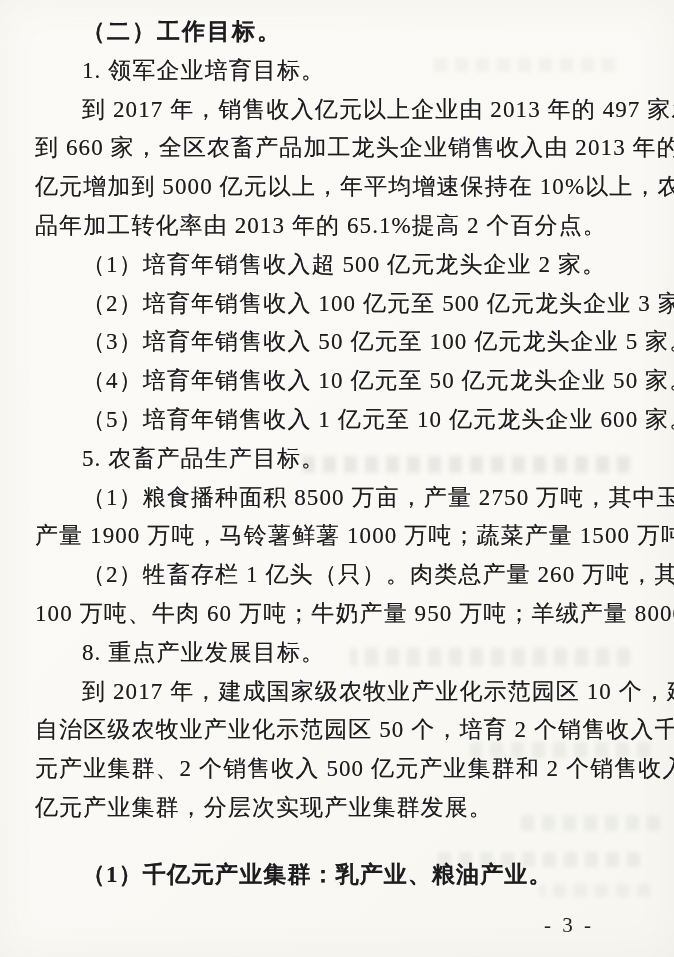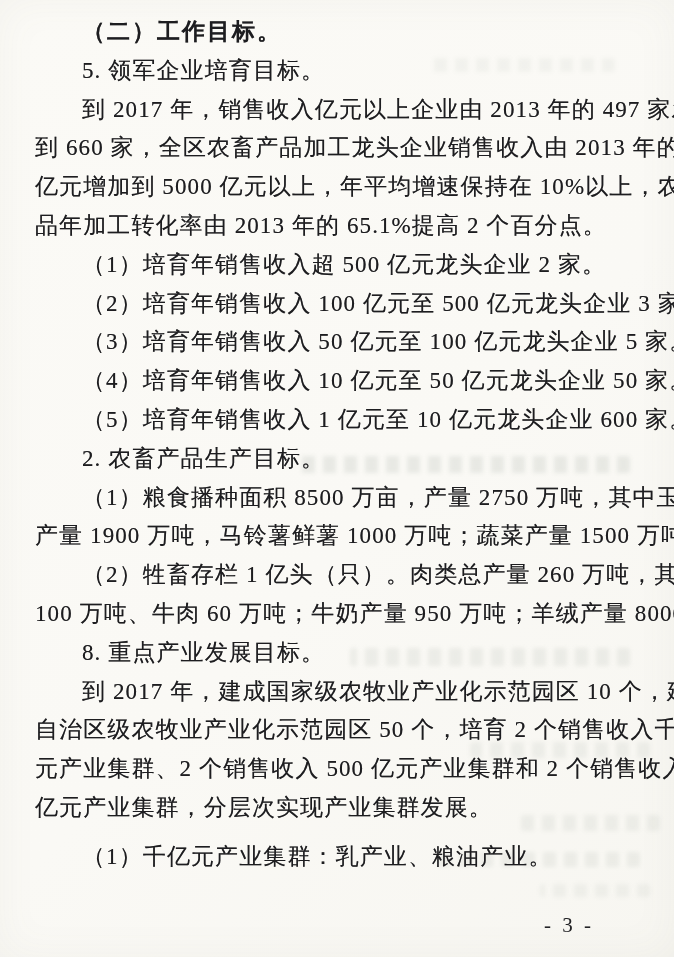--- a/index.html
+++ b/index.html
@@ -26,21 +26,21 @@
   }
   .line {
     font-size: 23px;
     line-height: 38.8px;
     letter-spacing: 1.1px;
     white-space: nowrap;
     text-shadow: 0 0 0.4px rgba(20,20,20,0.55);
   }
   .ind2 { text-indent: 47px; }
   .bold { font-weight: bold; letter-spacing: 2px; }
-  .gap  { margin-top: 10px; }
+  .gap  { margin-top: 28px; font-weight: bold; }
   .page-number {
     position: absolute;
     right: 80px;
     bottom: 19px;
     font-size: 21px;
     letter-spacing: 3px;
     color: #232326;
   }
   
   .noise {
@@ -72,31 +72,31 @@
   <div class="noise n1"></div>
   <div class="noise n2"></div>
   <div class="noise n3"></div>
   <div class="noise n4"></div>
   <div class="noise n5"></div>
   <div class="noise n6"></div>
   <div class="noise n7"></div>
 
   <div class="content">
     <div class="line ind2 bold">（二）工作目标。</div>
-    <div class="line ind2">5. 领军企业培育目标。</div>
+    <div class="line ind2">1. 领军企业培育目标。</div>
     <div class="line ind2">到 2017 年，销售收入亿元以上企业由 2013 年的 497 家发展</div>
     <div class="line">到 660 家，全区农畜产品加工龙头企业销售收入由 2013 年的 3456</div>
     <div class="line">亿元增加到 5000 亿元以上，年平均增速保持在 10%以上，农畜产</div>
     <div class="line">品年加工转化率由 2013 年的 65.1%提高 2 个百分点。</div>
     <div class="line ind2">（1）培育年销售收入超 500 亿元龙头企业 2 家。</div>
     <div class="line ind2">（2）培育年销售收入 100 亿元至 500 亿元龙头企业 3 家。</div>
     <div class="line ind2">（3）培育年销售收入 50 亿元至 100 亿元龙头企业 5 家。</div>
     <div class="line ind2">（4）培育年销售收入 10 亿元至 50 亿元龙头企业 50 家。</div>
     <div class="line ind2">（5）培育年销售收入 1 亿元至 10 亿元龙头企业 600 家。</div>
-    <div class="line ind2">2. 农畜产品生产目标。</div>
+    <div class="line ind2">5. 农畜产品生产目标。</div>
     <div class="line ind2">（1）粮食播种面积 8500 万亩，产量 2750 万吨，其中玉米</div>
     <div class="line">产量 1900 万吨，马铃薯鲜薯 1000 万吨；蔬菜产量 1500 万吨。</div>
     <div class="line ind2">（2）牲畜存栏 1 亿头（只）。肉类总产量 260 万吨，其中羊肉</div>
     <div class="line">100 万吨、牛肉 60 万吨；牛奶产量 950 万吨；羊绒产量 8000 吨。</div>
     <div class="line ind2">8. 重点产业发展目标。</div>
     <div class="line ind2">到 2017 年，建成国家级农牧业产业化示范园区 10 个，建成</div>
     <div class="line">自治区级农牧业产业化示范园区 50 个，培育 2 个销售收入千亿</div>
     <div class="line">元产业集群、2 个销售收入 500 亿元产业集群和 2 个销售收入 300</div>
     <div class="line">亿元产业集群，分层次实现产业集群发展。</div>
     <div class="line ind2 gap">（1）千亿元产业集群：乳产业、粮油产业。</div>

